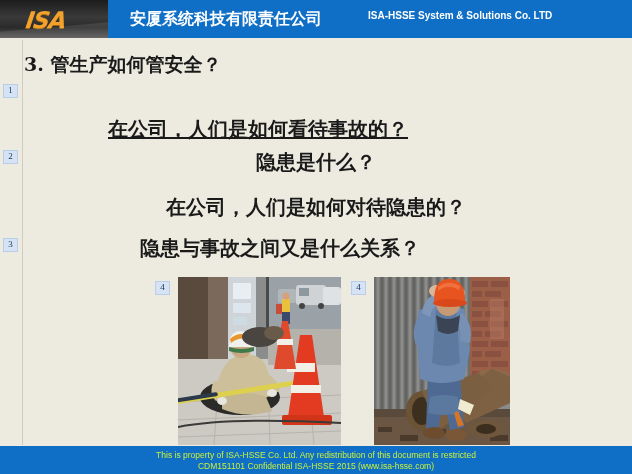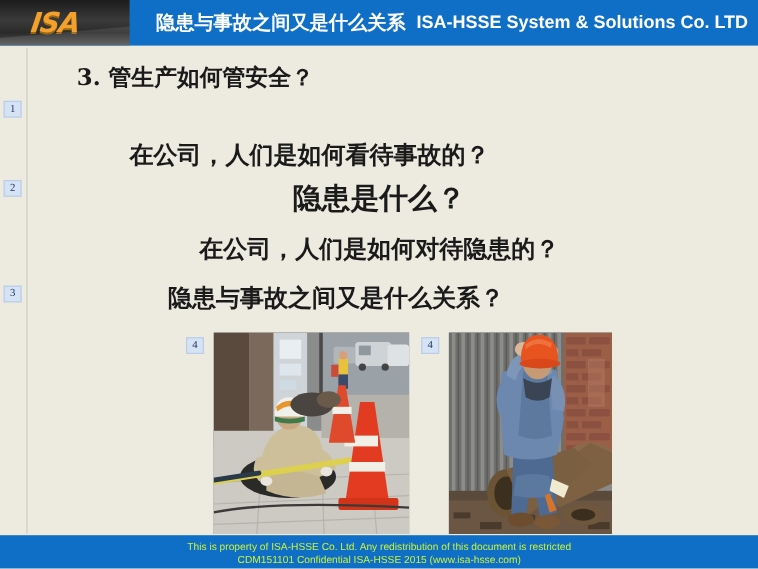--- a/index.html
+++ b/index.html
@@ -62,24 +62,24 @@
     top: 9px;
     font-family: "DejaVu Sans", sans-serif;
     font-size: 16px;
     font-weight: 700;
     color: #ffffff;
     letter-spacing: 0px;
     white-space: nowrap;
   }
   #header-en {
     position: absolute;
-    left: 347px;
+    left: 368px;
     top: 10px;
     font-family: "Liberation Sans", sans-serif;
-    font-size: 15px;
+    font-size: 10px;
     font-weight: 700;
     color: #ffffff;
     white-space: nowrap;
   }
 
   
   #vrule {
     position: absolute;
     left: 22px;
     top: 40px;
@@ -103,34 +103,33 @@
 
   #title {
     position: absolute;
     left: 24px;
     top: 52px;
     font-family: "DejaVu Serif", serif;
     font-size: 19px;
     font-weight: 700;
     color: #1a1a1a;
     white-space: nowrap;
-    padding-left: 40px;
   }
 
   .bodyline {
     position: absolute;
     font-family: "DejaVu Serif", serif;
     font-weight: 700;
     color: #1a1a1a;
     white-space: nowrap;
     text-align: center;
   }
   #line1 { left: 0; width: 632px; top: 90px;  font-size: 20px; }
-  #line2 { left: 0; width: 516px; top: 116px; font-size: 20px; }
-  #line3 { left: 0; width: 632px; top: 149px; font-size: 24px; }
+  #line2 { left: 0; width: 516px; top: 116px; font-size: 20px; text-decoration: underline; }
+  #line3 { left: 0; width: 632px; top: 149px; font-size: 20px; }
   #line4 { left: 0; width: 632px; top: 182px; font-size: 20px; margin-top: 12px; }
   #line5 { left: 0; width: 560px; top: 235px; font-size: 20px; }
 
   
   .photo {
     position: absolute;
     overflow: hidden;
     background: #888;
   }
   #photo1 { left: 178px; top: 277px; width: 163px; height: 168px; }
@@ -162,21 +161,21 @@
 </style>
 </head>
 <body>
 
 <div id="slide">
 
   <div id="header">
     <div id="logo-block">
       <span id="logo-text">ISA</span>
     </div>
-    <div id="header-cn">隐患与事故之间又是什么关系</div>
+    <div id="header-cn">安厦系统科技有限责任公司</div>
     <div id="header-en">ISA-HSSE  System &amp; Solutions Co. LTD</div>
   </div>
 
   <div id="vrule"></div>
 
   <div class="anim-tag" style="left:3px; top:84px;">1</div>
   <div class="anim-tag" style="left:3px; top:150px;">2</div>
   <div class="anim-tag" style="left:3px; top:238px;">3</div>
   <div class="anim-tag" style="left:155px; top:281px;">4</div>
   <div class="anim-tag" style="left:351px; top:281px;">4</div>

